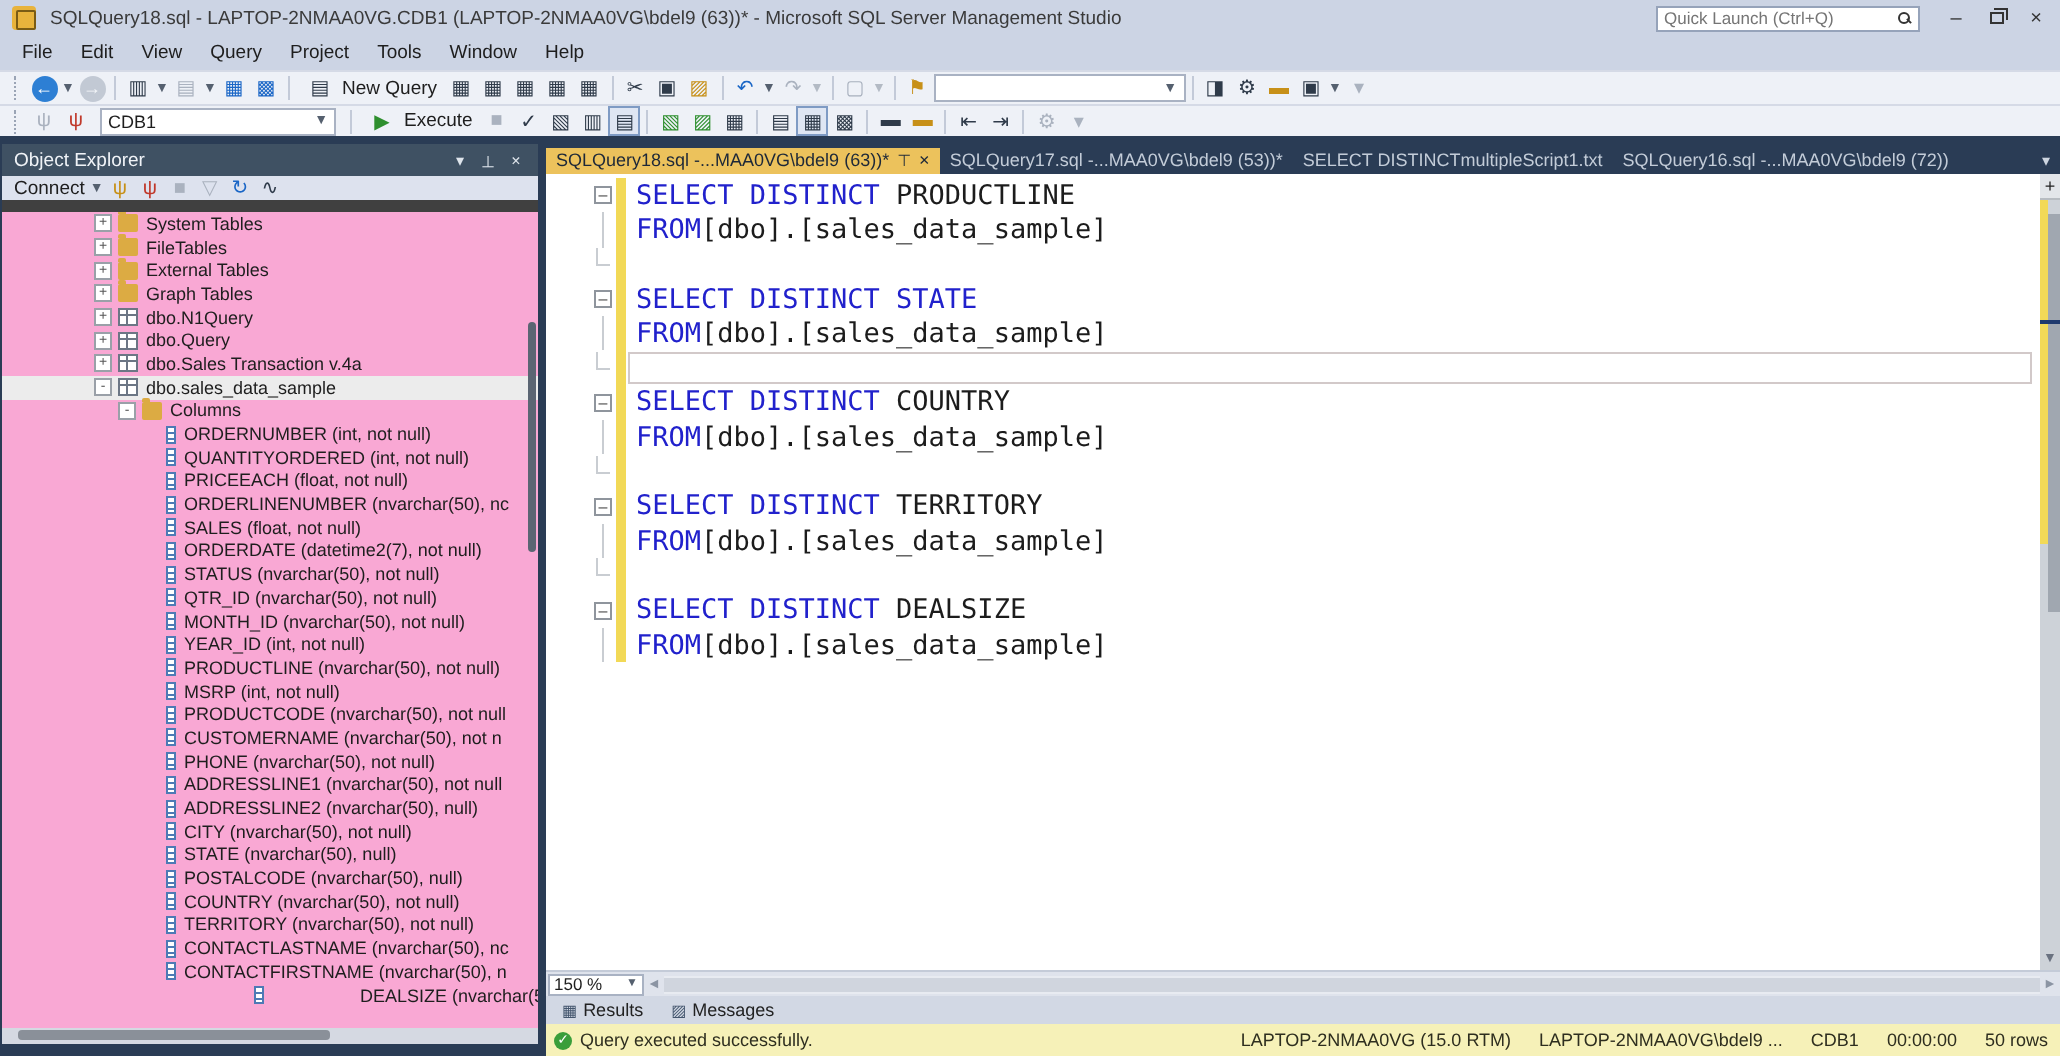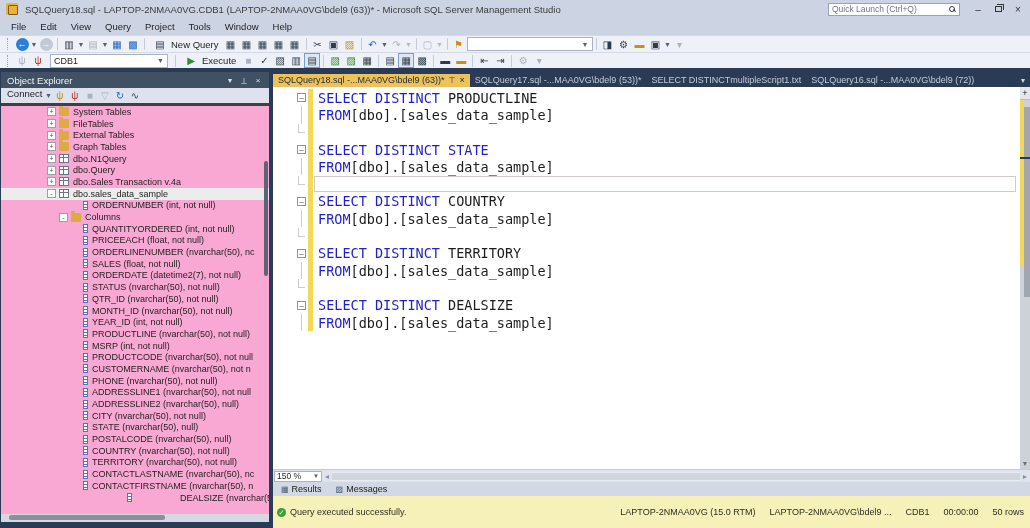--- a/index.html
+++ b/index.html
@@ -51,21 +51,21 @@
 
   
   .main { flex:1; display:flex; background:#2a3c55; overflow:hidden; }
 
   
   .oe { width:273px; flex:none; display:flex; flex-direction:column; padding:2px 0 0 1px; }
   .oe-inner { flex:1; display:flex; flex-direction:column; background:#fdfdfd; margin-right:4px; overflow:hidden; }
   .oe-header { height:16px; background:#3f5163; color:#f0f3f7; display:flex; align-items:center; padding:0 4px 0 6px; font-size:9.5px; flex:none; }
   .oe-header .sp { flex:1; }
   .oe-hbtn { width:14px; text-align:center; font-size:8px; color:#dfe5ec; }
-  .oe-toolbar { height:18px; background:#dde2ee; display:flex; align-items:flex-start; padding-left:4px; flex:none; border-bottom:3px solid #404040; }
+  .oe-toolbar { height:18px; background:#dde2ee; display:flex; align-items:center; padding-left:4px; flex:none; border-bottom:6px solid #404040; }
   .oe-toolbar .tb-ic { min-width:15px; }
   .oe-tree { flex:1; position:relative; overflow:hidden; background:#f9a8d4; }
   .tree-row { height:11.7px; display:flex; align-items:center; white-space:nowrap; font-size:9px; color:#1e1e1e; }
   .tree-row.sel { background:#ececec; }
   .expander { width:9px; height:9px; border:1px solid #9aa0a8; background:#fff; font-size:7px; line-height:7px; text-align:center; color:#555; margin-right:3px; flex:none; }
   .expander.none { visibility:hidden; }
   .t-ic { width:10px; height:9px; margin-right:4px; flex:none; position:relative; }
   .t-ic.folder { background:#dcab43; border-radius:1px; }
   .t-ic.folder:before { content:""; position:absolute; top:-2px; left:0; width:4px; height:2px; background:#dcab43; border-radius:1px 1px 0 0; }
   .t-ic.table { background:#fff; border:1px solid #6c7685; }
@@ -115,21 +115,21 @@
   .zoom-combo { width:48px; height:11px; background:#fff; border:1px solid #a9b2c3; margin-left:1px; display:flex; align-items:center; justify-content:space-between; padding:0 2px; font-size:8.5px; flex:none; }
   .zoom-combo .ca { font-size:6px; color:#55606f; }
   .hs-arrow { width:10px; text-align:center; color:#8b94a3; font-size:7px; flex:none; }
   .hs-track { flex:1; height:9px; background:#e8ebf1; position:relative; }
   .hs-thumb { position:absolute; left:0; top:1px; height:7px; width:100%; background:#d0d5de; }
 
   .results-tabs { height:14px; background:#d2d8e4; display:flex; align-items:center; gap:2px; padding-left:2px; flex:none; }
   .rtab { display:flex; align-items:center; gap:3px; padding:1px 6px; font-size:9px; color:#222; }
   .rtab .ric { font-size:8px; color:#44566e; }
 
-  .statusbar { height:32px; background:#f6f1b8; display:flex; align-items:center; padding:0 6px 0 4px; font-size:9px; color:#2e2e1f; flex:none; }
+  .statusbar { height:16px; background:#f6f1b8; display:flex; align-items:center; padding:0 6px 0 4px; font-size:9px; color:#2e2e1f; flex:none; }
   .status-ok { width:9px; height:9px; border-radius:50%; background:#3a9e3a; color:#fff; font-size:7px; line-height:9px; text-align:center; margin-right:4px; flex:none; }
   .statusbar .sp { flex:1; }
   .status-seg { margin-left:14px; white-space:nowrap; }
 </style>
 </head>
 <body>
 
 <div class="window">
 
   <div class="titlebar">
@@ -312,29 +312,29 @@
               <span class="tree-row" style="padding-left: 46px;">
                 <span class="expander">+</span>
                 <span class="t-ic table"></span>
                 <span>dbo.Sales Transaction v.4a</span>
               </span>
               <span class="tree-row sel" style="padding-left: 46px;">
                 <span class="expander">-</span>
                 <span class="t-ic table"></span>
                 <span>dbo.sales_data_sample</span>
               </span>
-              <span class="tree-row" style="padding-left: 70px;">
-                <span class="expander none">+</span>
-                <span class="t-ic column"></span>
-                <span>ORDERNUMBER (int, not null)</span>
-              </span>
               <span class="tree-row" style="padding-left: 58px;">
                 <span class="expander">-</span>
                 <span class="t-ic folder"></span>
                 <span>Columns</span>
+              </span>
+              <span class="tree-row" style="padding-left: 70px;">
+                <span class="expander none">+</span>
+                <span class="t-ic column"></span>
+                <span>ORDERNUMBER (int, not null)</span>
               </span>
               <span class="tree-row" style="padding-left: 70px;">
                 <span class="expander none">+</span>
                 <span class="t-ic column"></span>
                 <span>QUANTITYORDERED (int, not null)</span>
               </span>
               <span class="tree-row" style="padding-left: 70px;">
                 <span class="expander none">+</span>
                 <span class="t-ic column"></span>
                 <span>PRICEEACH (float, not null)</span>

